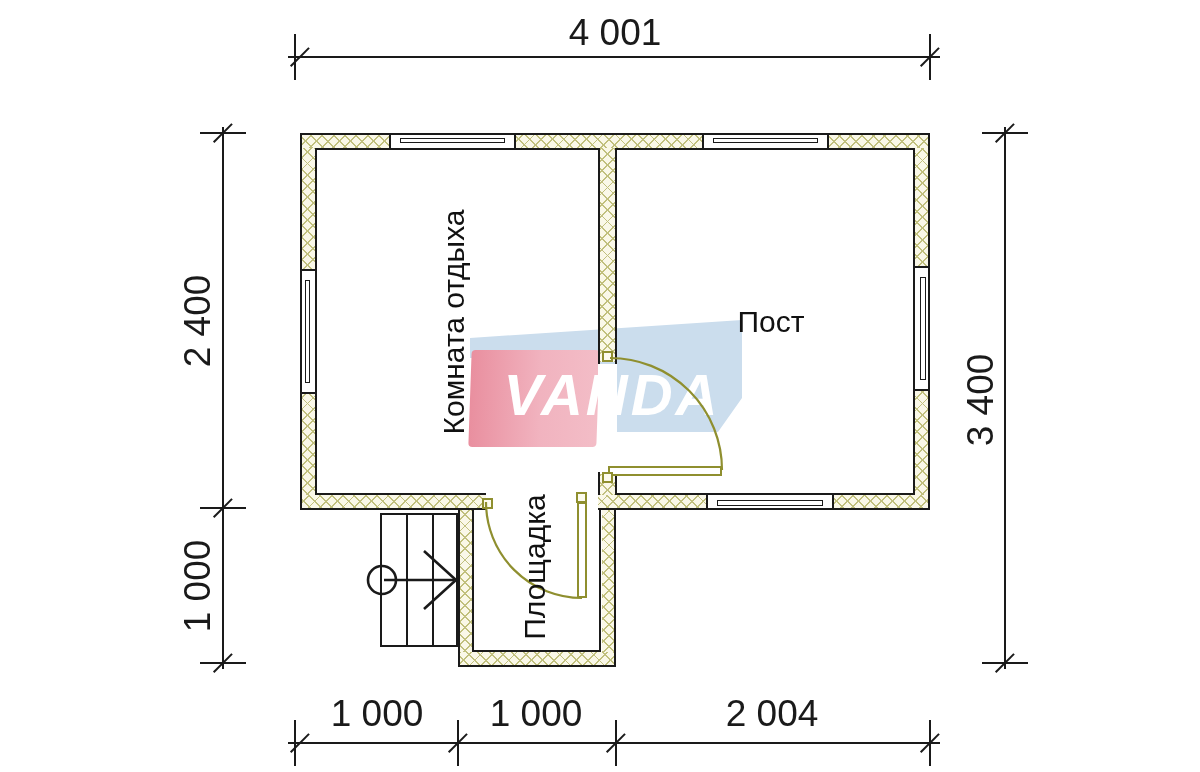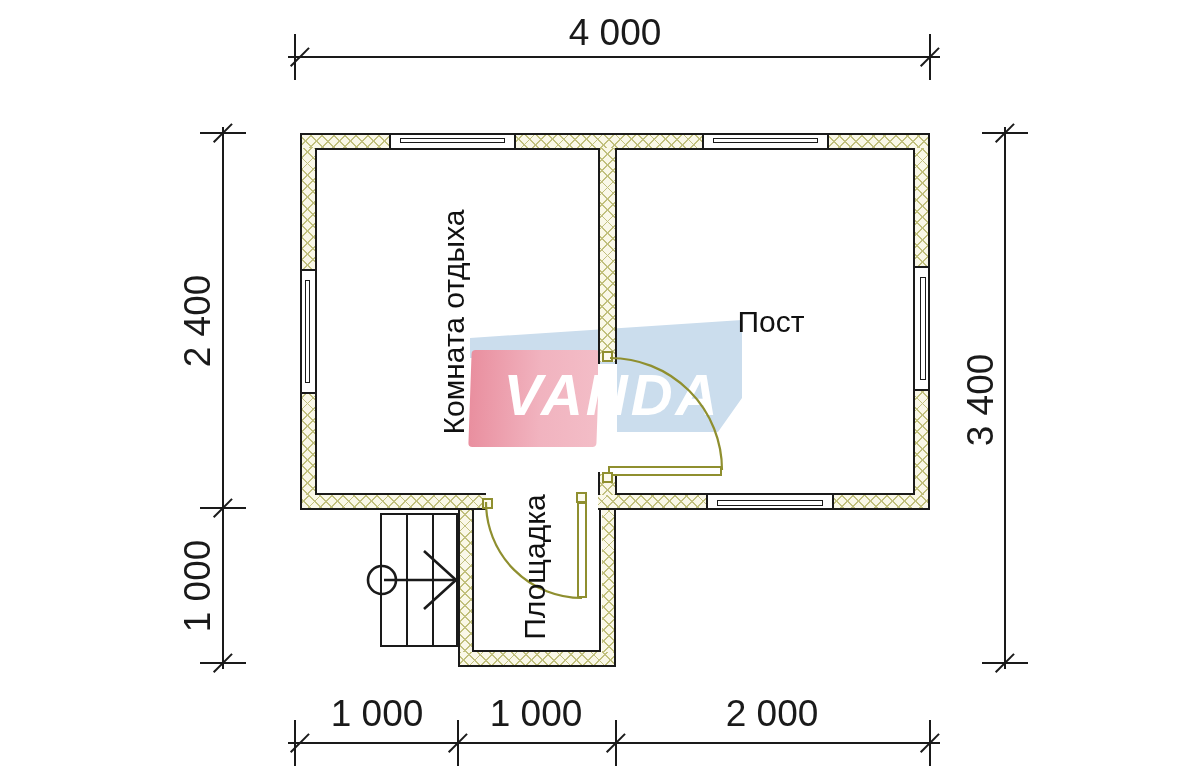--- a/index.html
+++ b/index.html
@@ -144,21 +144,21 @@
 
   <div class="room-label rot" style="left:454px;top:322px">Комната отдыха</div>
   <div class="room-label" style="left:771px;top:322px">Пост</div>
   <div class="room-label rot" style="left:535px;top:567px">Площадка</div>
 
   <div class="dim-line-h" style="left:288px;top:56px;width:652px"></div>
   <div class="ext-v" style="left:294px;top:34px"></div>
   <div class="ext-v" style="left:929px;top:34px"></div>
   <div class="tick" style="left:287px;top:56px"></div>
   <div class="tick" style="left:917px;top:56px"></div>
-  <div class="dim-text" style="left:615px;top:33px">4 000</div>
+  <div class="dim-text" style="left:615px;top:33px">4 001</div>
 
   <div class="dim-line-v" style="left:222px;top:127px;height:542px"></div>
   <div class="ext-h" style="left:200px;top:132px"></div>
   <div class="ext-h" style="left:200px;top:507px"></div>
   <div class="ext-h" style="left:200px;top:662px"></div>
   <div class="tick" style="left:210px;top:132px"></div>
   <div class="tick" style="left:210px;top:507px"></div>
   <div class="tick" style="left:210px;top:662px"></div>
   <div class="dim-text rot" style="left:198px;top:321px">2 400</div>
   <div class="dim-text rot" style="left:198px;top:586px">1 000</div>
@@ -174,15 +174,15 @@
   <div class="ext-v" style="left:294px;top:720px"></div>
   <div class="ext-v" style="left:457px;top:720px"></div>
   <div class="ext-v" style="left:615px;top:720px"></div>
   <div class="ext-v" style="left:929px;top:720px"></div>
   <div class="tick" style="left:287px;top:742px"></div>
   <div class="tick" style="left:445px;top:742px"></div>
   <div class="tick" style="left:603px;top:742px"></div>
   <div class="tick" style="left:917px;top:742px"></div>
   <div class="dim-text" style="left:377px;top:714px">1 000</div>
   <div class="dim-text" style="left:536px;top:714px">1 000</div>
-  <div class="dim-text" style="left:772px;top:714px">2 000</div>
+  <div class="dim-text" style="left:772px;top:714px">2 004</div>
 
 </div>
 
 </body></html>

